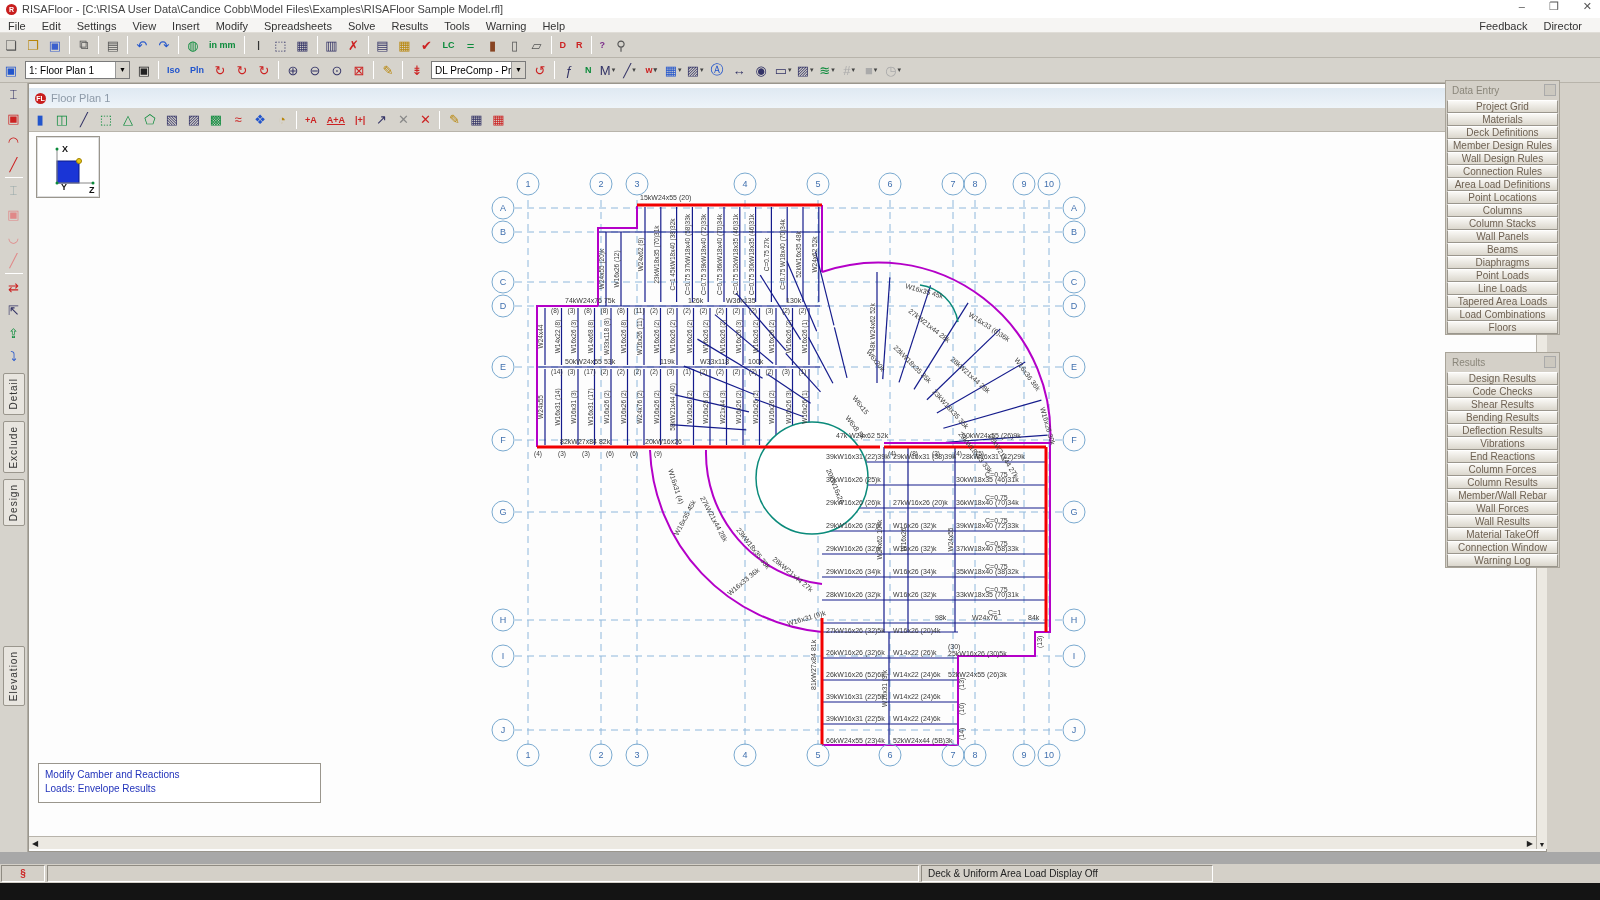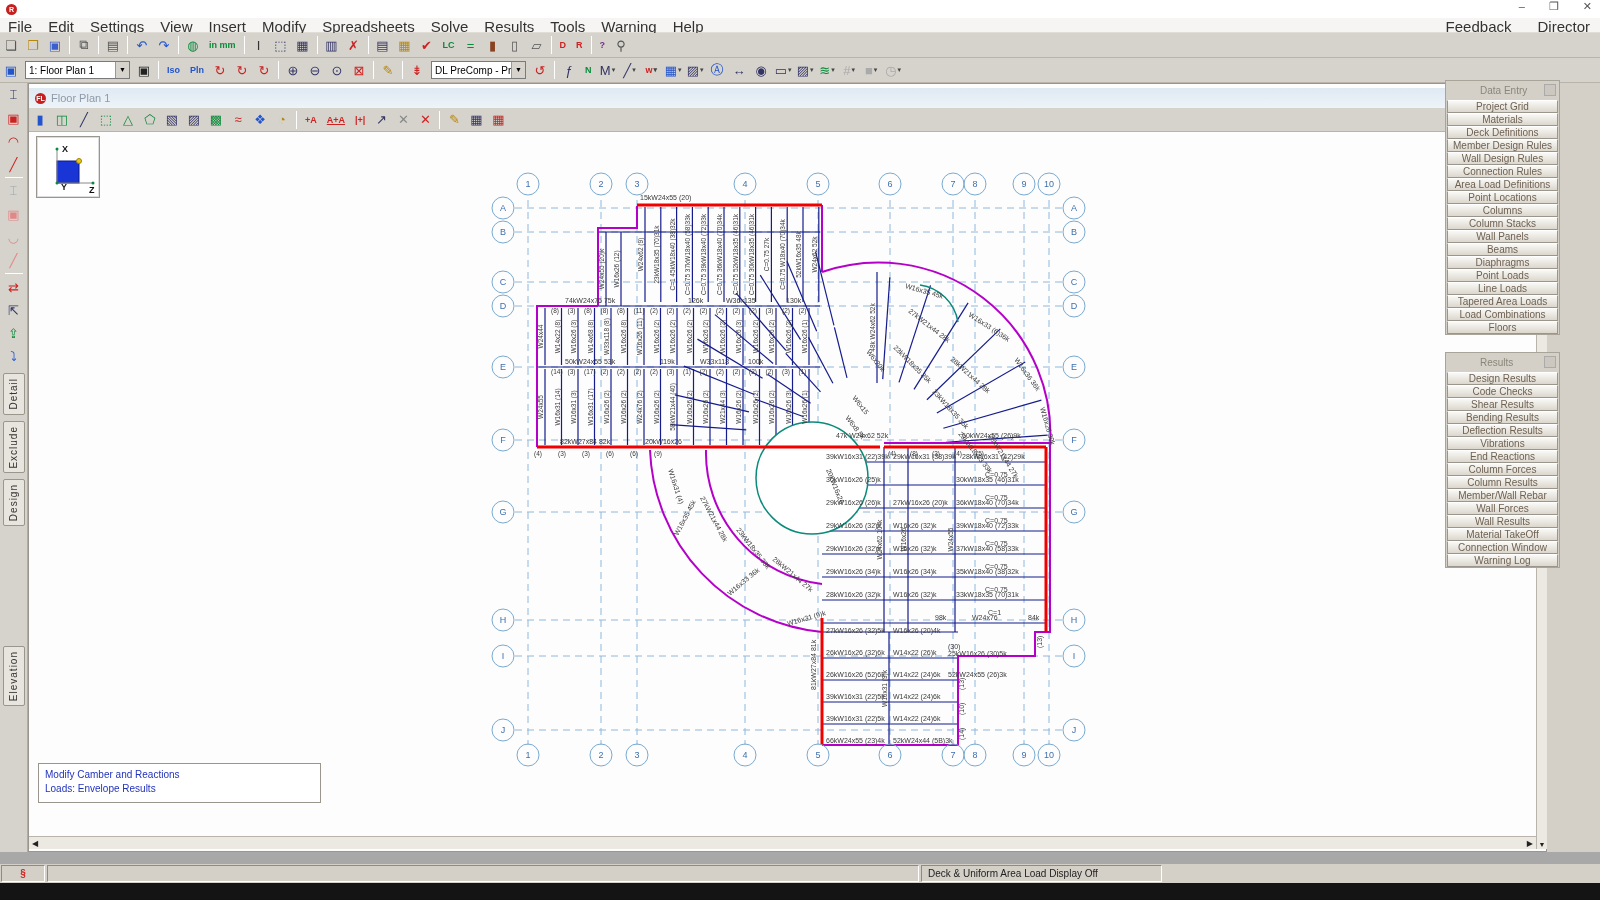--- a/index.html
+++ b/index.html
@@ -4,23 +4,23 @@
 <style>
   html,body{margin:0;padding:0;background:#000;}
   *{box-sizing:border-box;}
   .app{position:relative;width:1600px;height:900px;background:#d4d0c8;font-family:"Liberation Sans",sans-serif;overflow:hidden;}
   .abs{position:absolute;}
   
   .titlebar{left:0;top:0;width:1600px;height:18px;background:#ffffff;display:flex;align-items:center;font-size:11px;color:#444;}
   .applogo{width:11px;height:11px;border-radius:50%;background:#c81e1e;color:#fff;font-size:7px;line-height:11px;text-align:center;margin:0 5px 0 6px;font-weight:bold;}
   .winbtns{position:absolute;right:8px;top:0;display:flex;gap:24px;color:#555;font-size:11px;}
   
-  .menubar{left:0;top:18px;width:1600px;height:15px;background:#f6f5f3;display:flex;align-items:flex-start;font-size:15px;color:#333;border-bottom:1px solid #e0ddd7;}
+  .menubar{left:0;top:18px;width:1600px;height:15px;background:#f6f5f3;display:flex;align-items:flex-end;font-size:11px;color:#333;border-bottom:1px solid #e0ddd7;}
   .menubar .mi{padding:0 8px;}
-  .menuright{position:absolute;right:10px;display:flex;gap:26px;}
+  .menuright{position:absolute;right:18px;display:flex;gap:16px;}
   
   .tbar{background:#d6d3cc;display:flex;align-items:center;border-bottom:1px solid #b8b4ab;}
   .tb1{left:0;top:33px;width:1600px;height:25px;}
   .tb2{left:0;top:58px;width:1600px;height:25px;}
   .tbtn{width:20px;height:20px;margin:0 1px;display:flex;align-items:center;justify-content:center;font-size:13px;background:#d6d3cc;border:1px solid transparent;}
   .tbtn .ig{pointer-events:none;}
   .tbtn.txt{font-size:9px;font-weight:bold;width:auto;padding:0 3px;}
   .tsep{width:1px;height:18px;background:#a8a49b;border-right:1px solid #fff;margin:0 3px;}
   .caret{font-size:7px;color:#444;margin-left:1px;}
   .combo{height:18px;background:#fff;border:1px solid #7a7a7a;display:flex;align-items:center;font-size:10px;padding-left:3px;margin:0 3px;position:relative;}
@@ -39,37 +39,38 @@
   
   .axisbox{left:36px;top:136px;width:64px;height:62px;background:#fff;border:1px solid #9a968d;box-shadow:inset 0 0 0 1px #ddd;}
   
   .legend{left:38px;top:763px;width:283px;height:40px;background:#fff;border:1px solid #9a968d;font-size:10px;color:#2233bb;padding:4px 6px;line-height:14px;}
   
   .hscroll{left:29px;top:836px;width:1507px;height:13px;background:#ece9e2;border-top:1px solid #b8b4ab;display:flex;align-items:center;justify-content:space-between;font-size:8px;color:#222;}
   .vscroll{left:1536px;top:88px;width:11px;height:761px;background:#ece9e2;border-left:1px solid #b8b4ab;display:flex;flex-direction:column;justify-content:space-between;align-items:center;font-size:7px;color:#222;}
   .sarrow{padding:1px 3px;}
   
   .panel{width:115px;background:#d4d0c8;border:1px solid #a9a499;}
-  .paneltitle{height:19px;font-size:10px;color:#8a8residual37a;color:#8a867a;display:flex;align-items:center;padding-left:6px;position:relative;margin-left:28px;}
+  .paneltitle{height:19px;font-size:10px;color:#8a8residual37a;color:#8a867a;display:flex;align-items:center;padding-left:6px;position:relative;}
   .paneltitle .pin{position:absolute;right:3px;top:3px;width:12px;height:12px;background:#ccc8bf;border:1px solid #aaa;}
   .pbtn{display:block;width:111px;height:13px;margin:0 auto;background:linear-gradient(#faf9f6,#dbd7cd);border:1px solid #9a968d;border-top-color:#fff;font-size:10px;color:#6e6152;text-align:center;line-height:11px;font-family:"Liberation Sans",sans-serif;padding:0;}
   
   .graystrip{left:0;top:852px;width:1600px;height:12px;background:#a8a8a8;}
   .statusbar{left:0;top:864px;width:1600px;height:19px;background:#d4d0c8;display:flex;font-size:10px;color:#222;}
   .sseg{border:1px solid;border-color:#8f8b82 #fff #fff #8f8b82;height:17px;margin:1px 1px 0 1px;display:flex;align-items:center;padding:0 6px;}
   .taskstrip{left:0;top:883px;width:1600px;height:17px;background:#141414;}
   svg text{font-family:"Liberation Sans",sans-serif;}
 </style>
 </head>
 <body>
 
 <div class="app">
 
   <div class="abs titlebar">
     <span class="applogo">R</span>
+    <span>RISAFloor - [C:\RISA User Data\Candice Cobb\Model Files\Examples\RISAFloor Sample Model.rfl]</span>
     <span class="winbtns">
       <span>–</span>
       <span>❐</span>
       <span>✕</span>
     </span>
   </div>
 
   <div class="abs menubar">
     <span id="menu-items" style="display:flex">
         <span class="mi">File</span>
@@ -880,17 +881,17 @@
         <button class="pbtn">Material TakeOff</button>
         <button class="pbtn">Connection Window</button>
         <button class="pbtn">Warning Log</button>
       </div>
   </div>
 
   <div class="abs graystrip"></div>
   <div class="abs statusbar">
     <div class="sseg" style="width:44px;justify-content:center;color:#cc2222;font-weight:bold">§</div>
     <div class="sseg" style="width:872px"></div>
-    <div class="sseg" style="width:241px">Deck &amp; Uniform Area Load Display Off</div>
+    <div class="sseg" style="width:292px">Deck &amp; Uniform Area Load Display Off</div>
   </div>
   <div class="abs taskstrip"></div>
 
 </div>
 
 </body></html>

